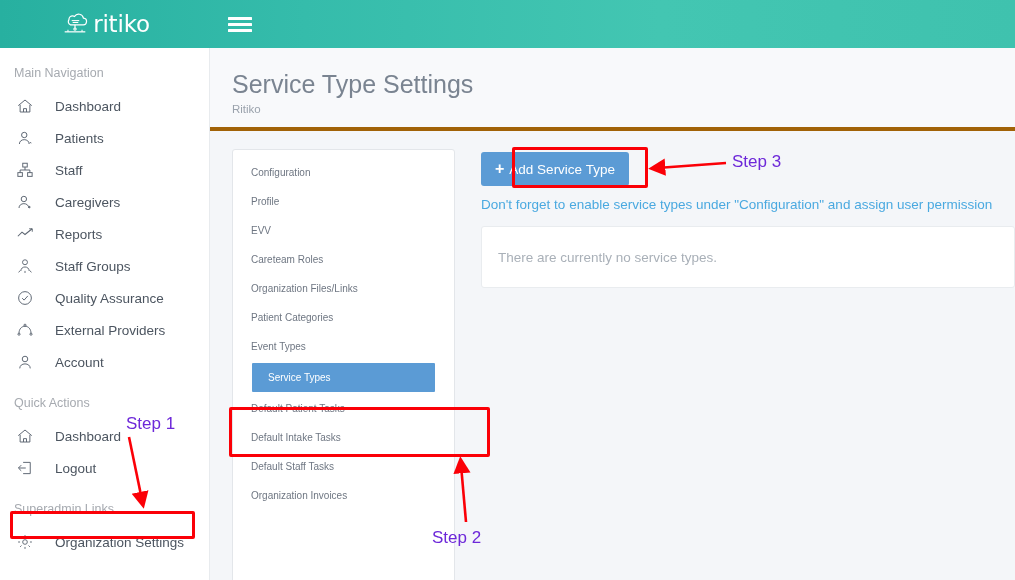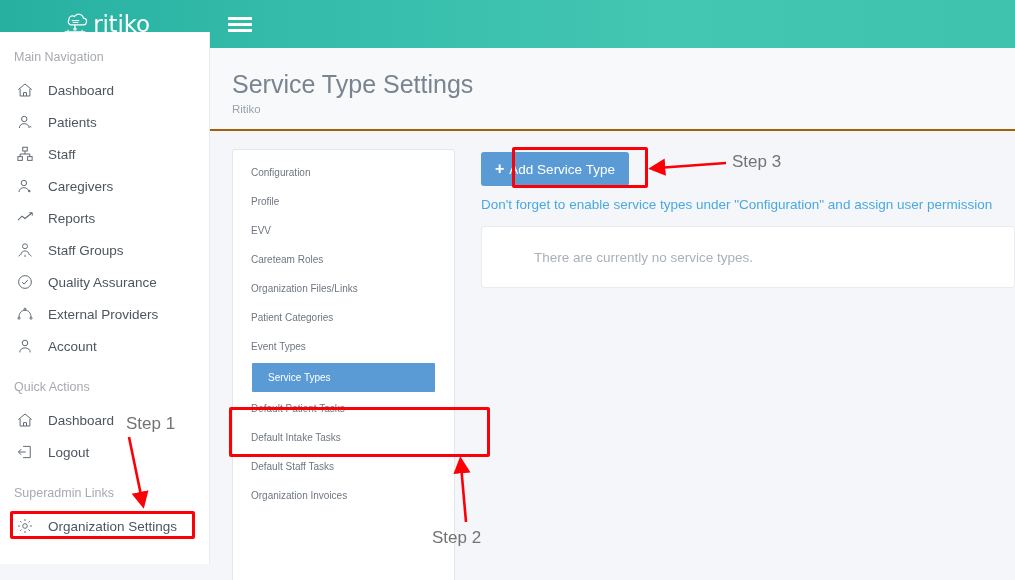--- a/index.html
+++ b/index.html
@@ -29,45 +29,45 @@
   }
   .hamburger {
     margin-left: 18px; width: 24px; height: 24px;
     display: flex; flex-direction: column; justify-content: center; gap: 3px;
     cursor: pointer;
   }
   .hamburger i { display: block; height: 3px; background: #fff; border-radius: 0.5px; }
 
   
   .sidebar {
-    position: absolute; top: 32px; left: 0; width: 210px; height: 532px;
+    position: absolute; top: 48px; left: 0; width: 210px; height: 532px;
     background: #ffffff; border-right: 1px solid #e8ebee;
     overflow: hidden;
   }
   .nav-header {
     color: #a6aab0; font-size: 12.5px; padding: 18px 0 10px 14px;
     font-family: "Liberation Sans", sans-serif;
   }
   .nav-item {
     display: flex; align-items: center; height: 32px;
-    padding-left: 16px; cursor: pointer; gap: 14px;
+    padding-left: 16px; cursor: pointer; gap: 21px;
   }
   .nav-ico { width: 18px; height: 18px; flex: 0 0 18px; display: block; }
   .nav-label {
     font-size: 13.5px; color: #4c5560;
     font-family: "Liberation Sans", sans-serif;
   }
 
   
   .content {
     position: absolute; top: 48px; left: 210px;
     width: 805px; height: 532px; background: #f4f6f9;
   }
   .page-head {
-    height: 83px; background: #f8f9fb; border-bottom: 2px solid #a16207;
+    height: 83px; background: #f8f9fb; border-bottom: 4px solid #a16207;
     padding: 22px 0 0 22px;
   }
   .page-title {
     font-size: 25px; color: #7a8491; font-weight: 400;
     font-family: "Liberation Sans", sans-serif;
   }
   .page-sub { font-size: 11.5px; color: #9aa2ac; margin-top: 4px; }
 
   
   .body-row { display: flex; padding: 18px 0 0 22px; gap: 26px; }
@@ -96,29 +96,29 @@
   .btn-add .plus { font-size: 16px; font-weight: bold; line-height: 1; }
   .note {
     color: #4aa9e0; font-size: 13.5px; margin-top: 11px;
     white-space: nowrap;
   }
   .empty-card {
     margin-top: 14px; background: #fff; border: 1px solid #e9ecef;
     border-radius: 3px; height: 62px; display: flex; align-items: center;
     padding-left: 16px; width: 534px;
   }
-  .empty-text { color: #a9b0b8; font-size: 13.5px; margin-left: 36px; }
+  .empty-text { color: #a9b0b8; font-size: 13.5px; }
 
   
   .overlay { position: absolute; inset: 0; pointer-events: none; }
   .anno-box {
     position: absolute; border: 3px solid #fb0007; border-radius: 2px;
   }
   .anno-label {
-    position: absolute; color: #737373; font-size: 17px;
+    position: absolute; color: #6d28d9; font-size: 17px;
     font-family: "Liberation Sans", sans-serif;
   }
   svg.anno-arrow { position: absolute; overflow: visible; }
 </style>
 </head>
 <body>
 
 <div id="app">
 
   <div class="topbar">

